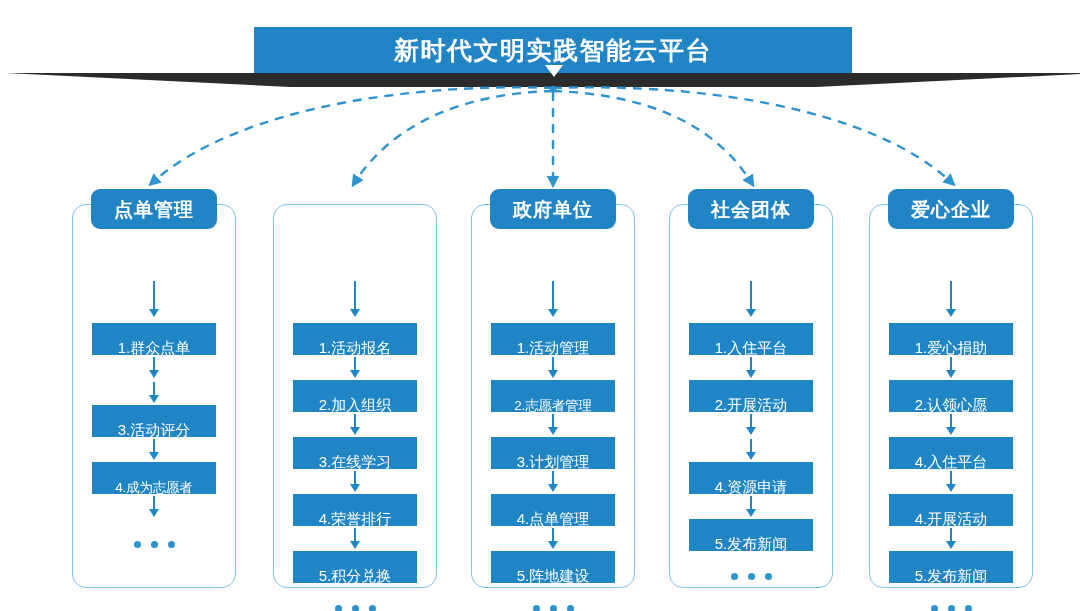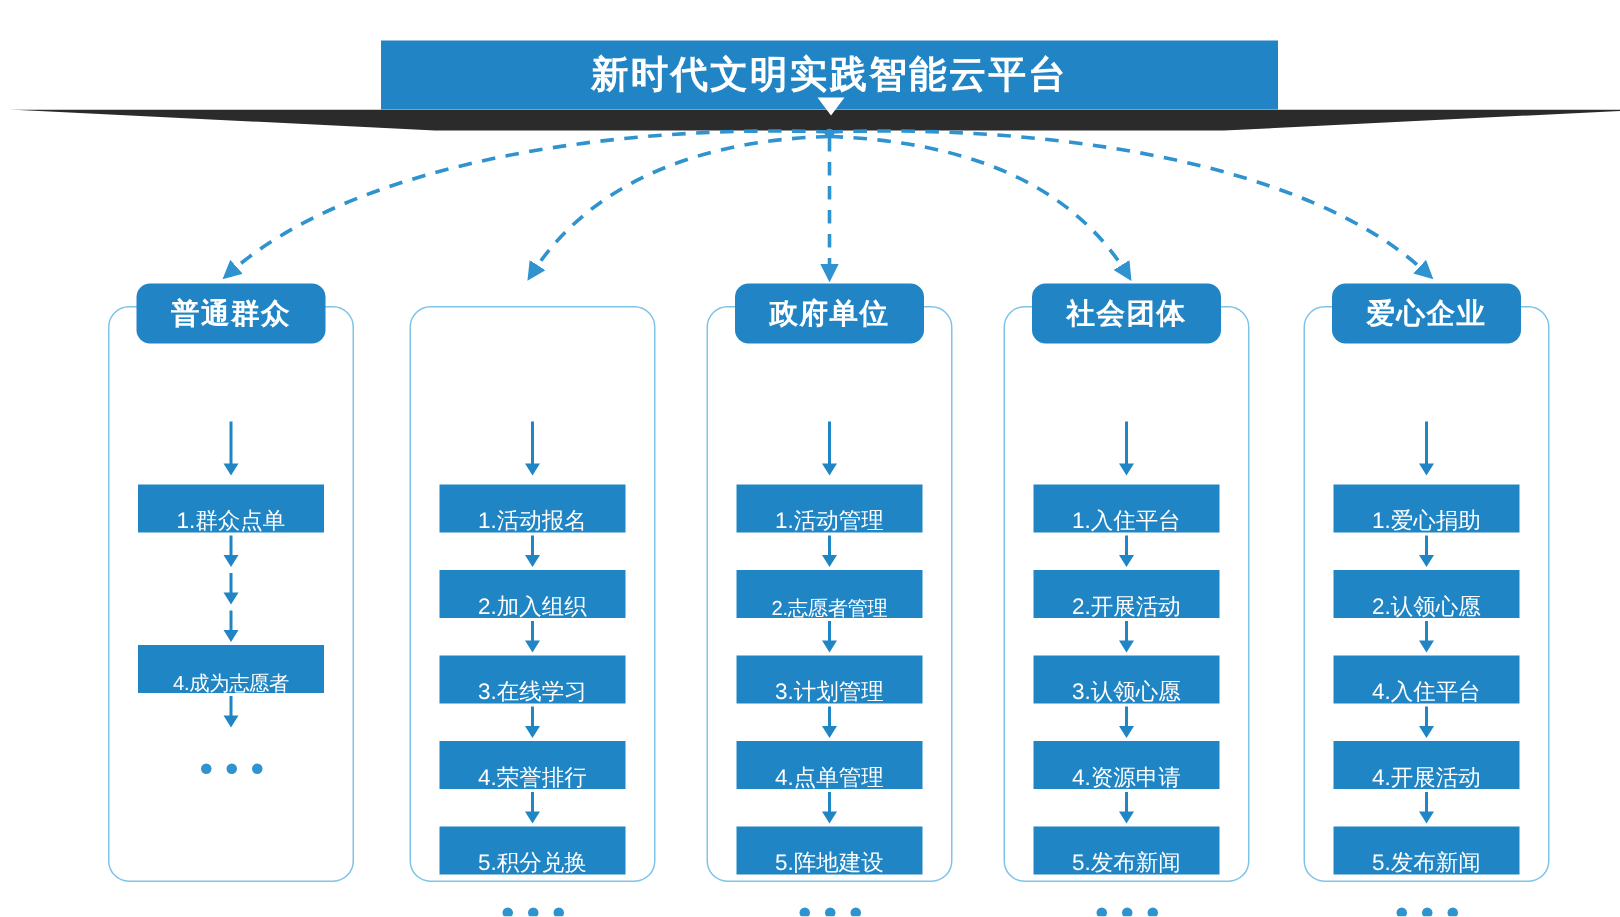--- a/index.html
+++ b/index.html
@@ -210,37 +210,40 @@
 
     <path d="M553,92 L553,182" fill="none" stroke="#2E93CE" stroke-width="2.4" stroke-dasharray="9 7" marker-end="url(#ahead-down)"></path>
 
     <path d="M553,91 C640,94 712,120 751,182" fill="none" stroke="#2E93CE" stroke-width="2.4" stroke-dasharray="9 7" marker-end="url(#ahead-down)"></path>
 
     <path d="M553,88 C690,83 868,105 951,182" fill="none" stroke="#2E93CE" stroke-width="2.4" stroke-dasharray="9 7" marker-end="url(#ahead-down)"></path>
   </svg>
 
   <div class="column" style="left:72px;">
     <div class="col-header">
-      <span class="col-header-label">普通群众</span>
+      <span class="col-header-label">点单管理</span>
     </div>
     <div class="steps">
       <div class="arrow-gap lead">
         <div class="vline"></div>
         <div class="vhead"></div>
       </div>
       <div class="step">
         <span class="step-label">1.群众点单</span>
       </div>
       <div class="arrow-gap">
         <div class="vline"></div>
         <div class="vhead"></div>
       </div>
       <div class="arrow-gap">
         <div class="vline"></div>
         <div class="vhead"></div>
+      </div>
+      <div class="step">
+        <span class="step-label">3.活动评分</span>
       </div>
       <div class="arrow-gap">
         <div class="vline"></div>
         <div class="vhead"></div>
       </div>
       <div class="step">
         <span class="step-label tight">4.成为志愿者</span>
       </div>
       <div class="arrow-gap">
         <div class="vline"></div>
@@ -363,23 +366,20 @@
         <div class="vline"></div>
         <div class="vhead"></div>
       </div>
       <div class="step">
         <span class="step-label">2.开展活动</span>
       </div>
       <div class="arrow-gap">
         <div class="vline"></div>
         <div class="vhead"></div>
       </div>
-      <div class="step">
-        <span class="step-label">3.认领心愿</span>
-      </div>
       <div class="arrow-gap">
         <div class="vline"></div>
         <div class="vhead"></div>
       </div>
       <div class="step">
         <span class="step-label">4.资源申请</span>
       </div>
       <div class="arrow-gap">
         <div class="vline"></div>
         <div class="vhead"></div>

